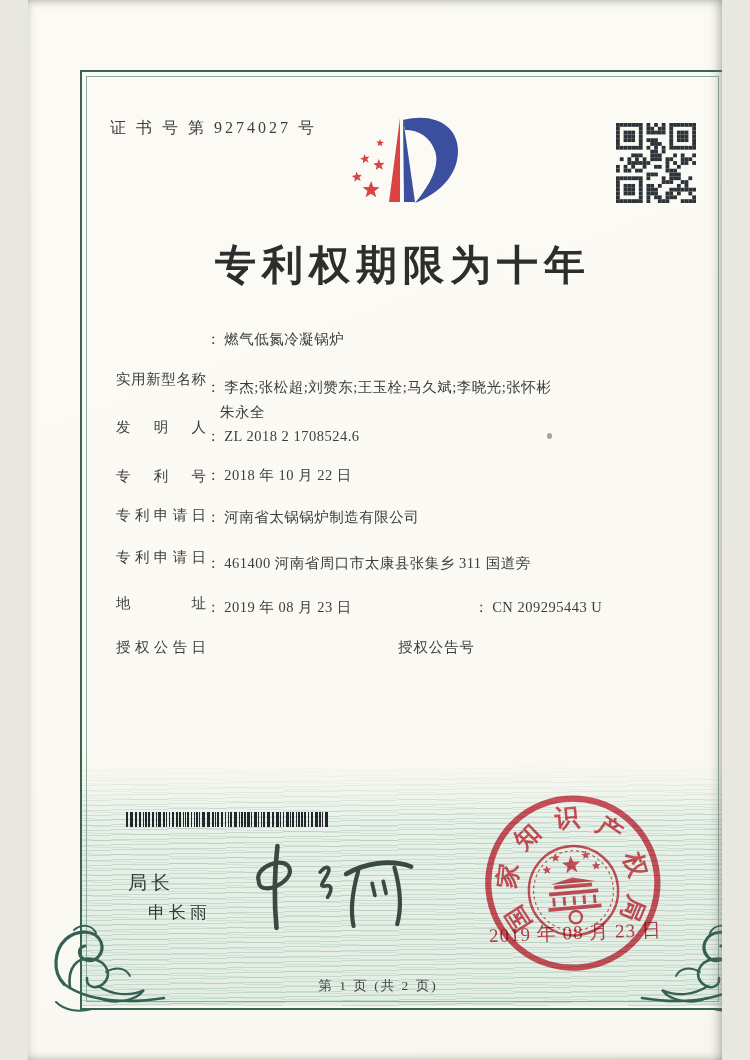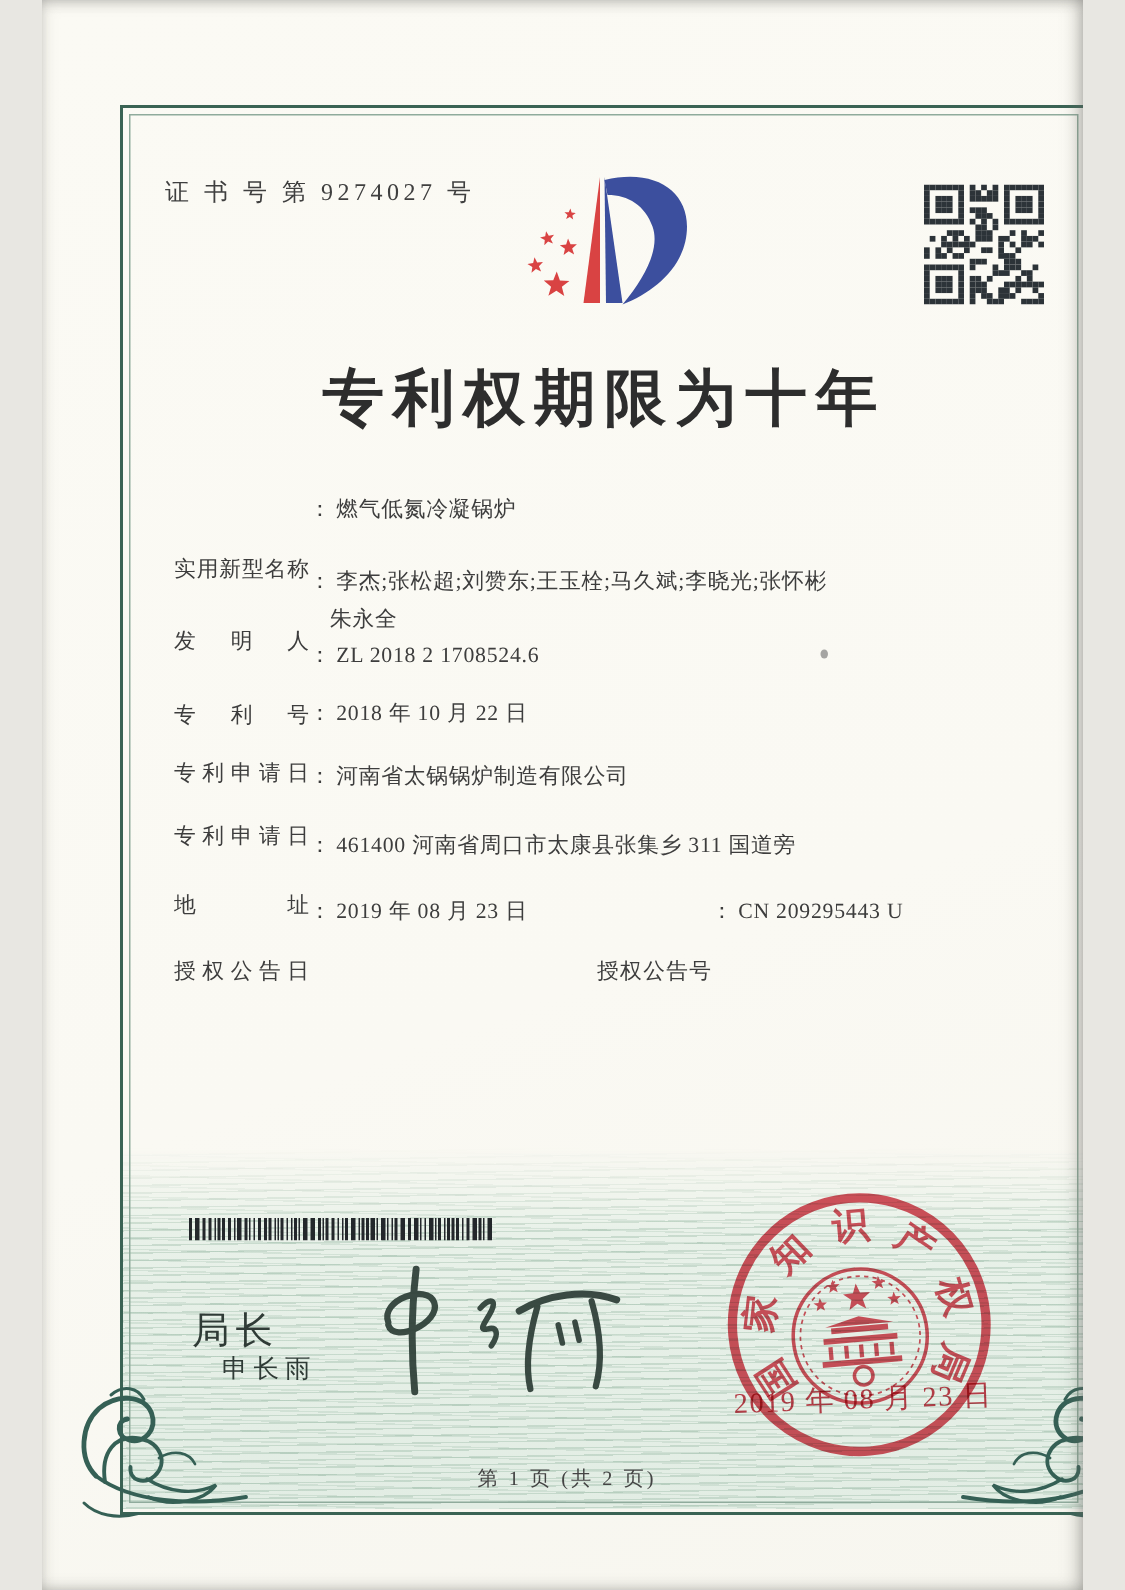--- a/index.html
+++ b/index.html
@@ -36,21 +36,21 @@
   .frow{position:absolute;left:0;white-space:nowrap;}
   .flabel{display:inline-block;width:90px;text-align:justify;text-align-last:justify;vertical-align:top;margin-top:40px;}
   .fval{letter-spacing:.5px;}
   .inv2{position:absolute;left:104px;top:25px;letter-spacing:.5px;}
   .col2{position:absolute;left:282px;top:0;white-space:nowrap;}
   .col2 .flabel{width:76px;}
   .body-text{position:absolute;left:88px;top:626px;width:574px;font-size:15.5px;
         line-height:26.5px;color:#3e3e3e;text-align:justify;}
   .body-text p{margin:0 0 3px 0;text-indent:2em;}
   .barcode{position:absolute;left:98px;top:812px;width:205px;height:15px;}
-  .sig-title{position:absolute;left:100px;top:870px;font-size:25px;letter-spacing:4px;color:#2f3b36;}
+  .sig-title{position:absolute;left:100px;top:870px;font-size:19px;letter-spacing:4px;color:#2f3b36;}
   .sig-name{position:absolute;left:100px;top:901px;font-size:17px;letter-spacing:4px;color:#2f3b36;margin-left:20px;}
   .signature{position:absolute;left:203px;top:838px;width:195px;height:98px;}
   .seal{position:absolute;left:448px;top:790px;width:194px;height:190px;
         mix-blend-mode:multiply;opacity:.93;transform:rotate(-5deg);}
   .seal-date{position:absolute;left:461px;top:920px;font-size:19px;letter-spacing:1px;
         color:#c8414e;mix-blend-mode:multiply;transform:rotate(-2deg);}
   .page-info{position:absolute;left:0;width:700px;top:977px;text-align:center;
         font-size:13.5px;letter-spacing:2px;color:#444;}
   .back-note{position:absolute;left:0;width:700px;top:1022px;text-align:center;
         font-size:15.5px;letter-spacing:4px;color:#474747;}

